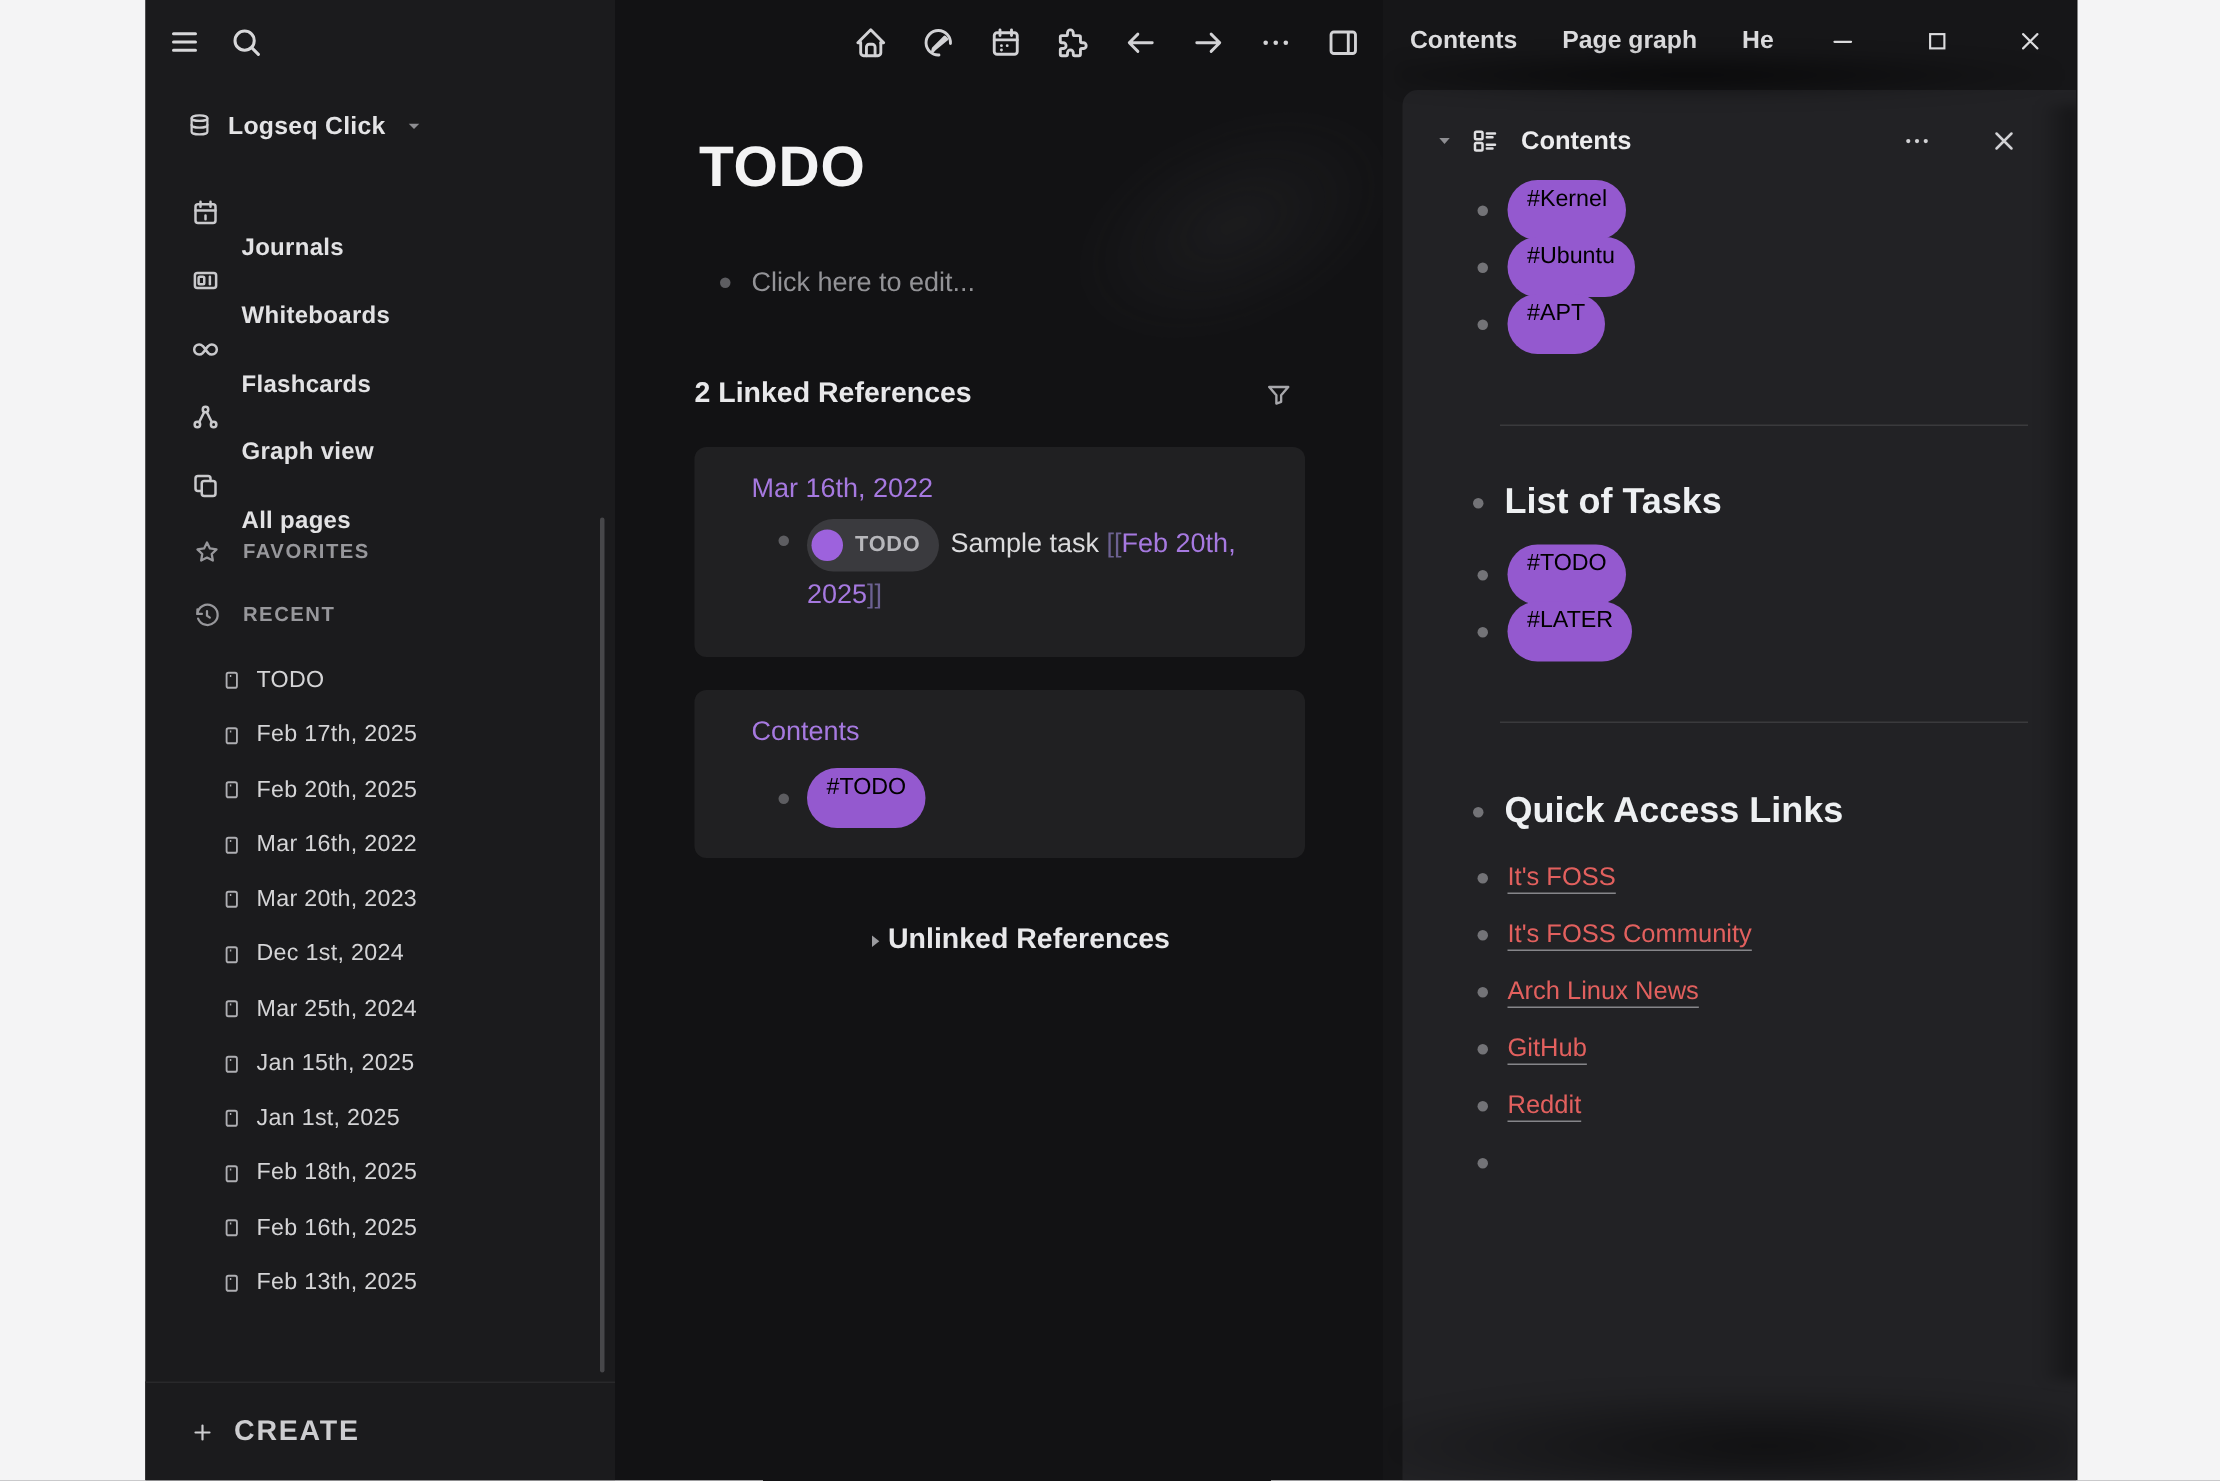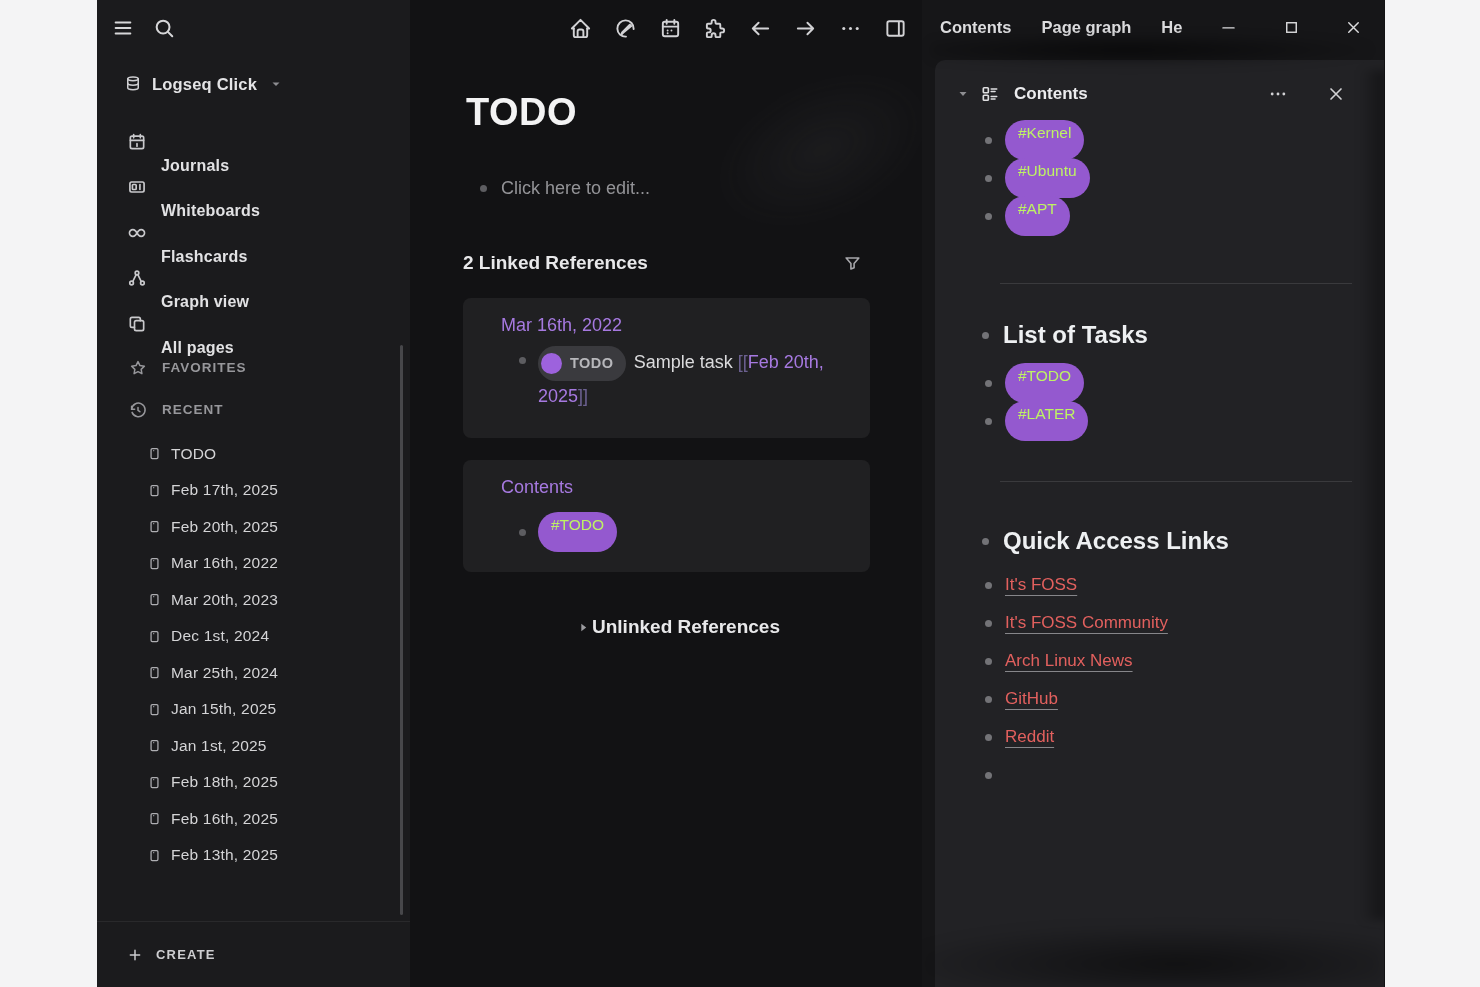--- a/index.html
+++ b/index.html
@@ -26,21 +26,21 @@
   .sec-row { display:flex; align-items:center; gap:15px; height:42px; padding-left:32px; color:#97979b; cursor:pointer; }
   .sec-row svg { width:18px; height:18px; }
   .sec-label { font-size:13.5px; font-weight:700; letter-spacing:1px; }
   .recent-list { list-style:none; padding-top:5px; }
   .recent-item { display:flex; align-items:center; gap:9px; height:36.5px; padding-left:50px; color:#d4d4d6; cursor:pointer; }
   .recent-item svg { width:15px; height:15px; color:#aeaeb2; flex:none; }
   .recent-item span { font-size:15.5px; font-weight:400; letter-spacing:.2px; }
   .sb-scrollbar { position:absolute; left:303px; top:345px; width:3px; height:570px; background:#47474a; border-radius:2px; }
   .create-bar { position:absolute; left:0; bottom:0; width:100%; height:66px; display:flex; align-items:center; gap:13px; padding-left:30px; border-top:1px solid #29292b; color:#cdcdd0; cursor:pointer; background:#1b1b1d; }
   .create-bar svg { width:16px; height:16px; }
-  .create-bar span { font-size:13px; font-weight:700; letter-spacing:1.2px; }
+  .create-bar span { font-size:19px; font-weight:700; letter-spacing:1.2px; }
 
   
   .main { position:relative; width:512px; height:100%; background:#121214; flex:none; overflow:hidden; }
   .toolbar { display:flex; justify-content:flex-end; gap:21px; padding:16px 15px 0 0; }
   .toolbar .icon-btn { color:#d2d2d5; }
   .toolbar .icon-btn svg { width:23px; height:23px; }
   .page-title { margin:50px 0 0 56px; font-size:38px; font-weight:800; color:#f3f3f4; letter-spacing:.5px; line-height:44px; }
   .editor-row { display:flex; align-items:center; gap:14px; margin:40px 0 0 70px; height:28px; }
   .dot { width:7px; height:7px; border-radius:50%; background:#5d5d61; flex:none; }
   .editor-placeholder { font-size:18px; color:#939397; }
@@ -54,21 +54,21 @@
   .card-link { font-size:18px; color:#a679e0; cursor:pointer; }
   .task-row { display:flex; margin:10px 0 0 18px; gap:12px; }
   .task-row .dot { margin-top:11px; }
   .task-body { width:292px; font-size:18px; color:#dbdbdd; line-height:31px; }
   .todo-marker { display:inline-flex; align-items:center; gap:8px; background:#3a3a3e; border-radius:999px; padding:2px 12px 2px 3px; vertical-align:-6px; margin-right:8px; cursor:pointer; }
   .todo-circle { width:21px; height:21px; border-radius:50%; background:#9d62dd; }
   .todo-label { font-size:14.5px; font-weight:700; color:#b7b7bb; letter-spacing:.5px; }
   .bracket { color:#6c6191; }
   .wikilink { color:#a679e0; cursor:pointer; }
   .tag-row { display:flex; align-items:center; margin:14px 0 0 18px; gap:12px; }
-  .pill { display:inline-block; background:#9459cf; color:#bef264; border-radius:999px; padding:3px 13px 18px; font-size:15.5px; cursor:pointer; line-height:19px; }
+  .pill { display:inline-block; background:#9459cf; color:#000000; border-radius:999px; padding:3px 13px 18px; font-size:15.5px; cursor:pointer; line-height:19px; }
   .unlinked-row { display:flex; align-items:center; gap:2px; margin:42px 0 0 25px; height:26px; cursor:pointer;justify-content:center; }
   .chev { color:#9b9b9f; display:flex; }
   .unlinked-title { font-size:19px; font-weight:700; color:#e8e8ea; }
 
   
   .right { position:relative; width:462px; height:100%; background:#161618; flex:none; overflow:hidden; }
   .titlebar { position:relative; display:flex; align-items:center; height:54px; padding-left:18px; gap:30px; }
   .tab { font-size:16.5px; font-weight:700; color:#dcdcde; cursor:pointer; white-space:nowrap; }
   .tab-clipped { width:23px; overflow:hidden; }
   .win-btn { position:absolute; top:15px; width:24px; height:24px; display:flex; align-items:center; justify-content:center; color:#dcdcde; cursor:pointer; background:none; border:none; }

